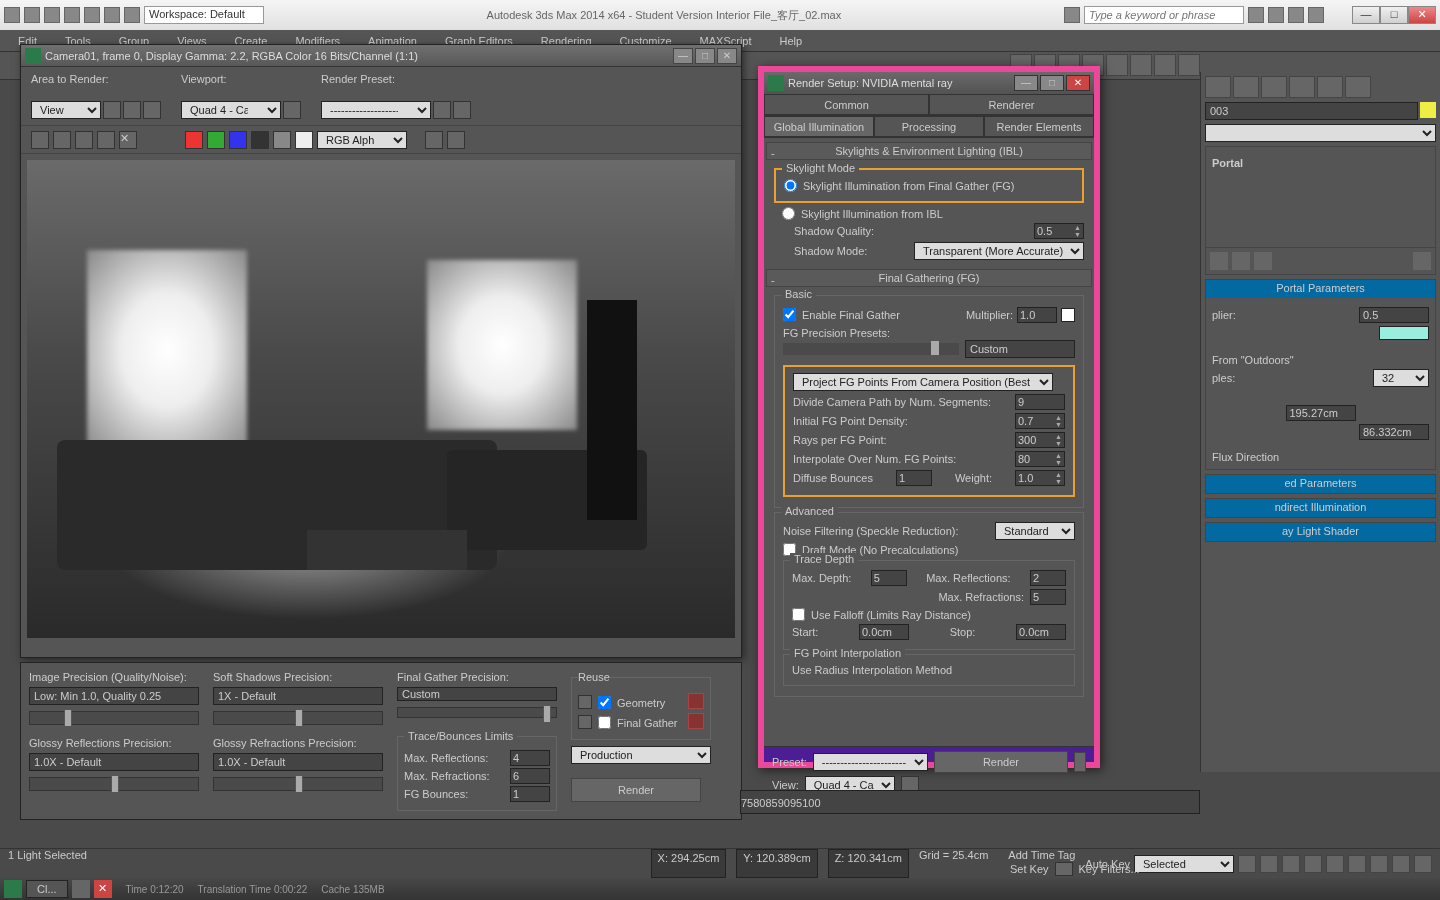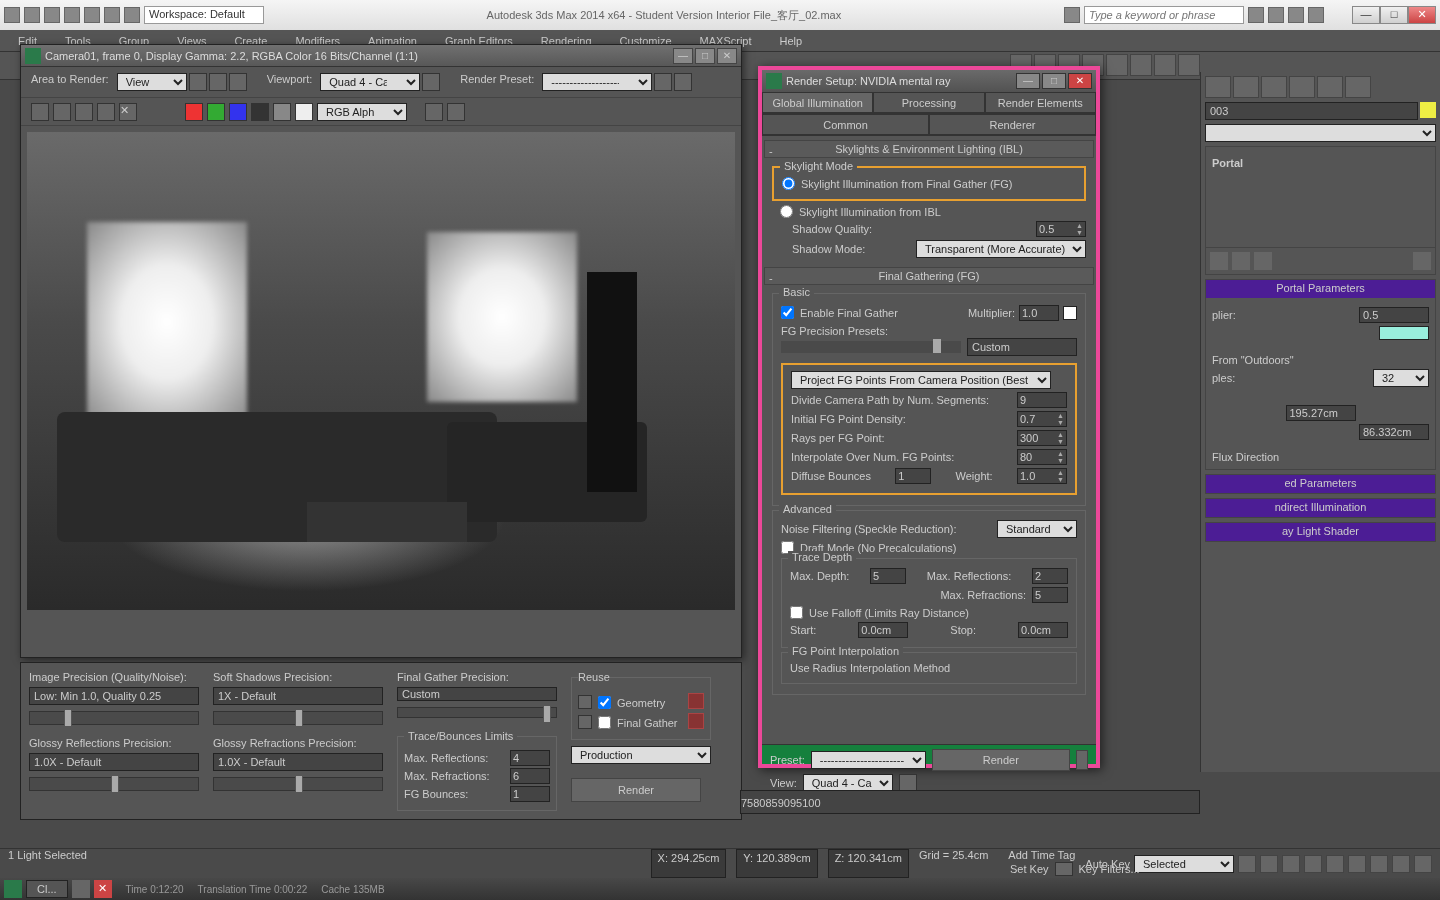--- a/index.html
+++ b/index.html
@@ -15,21 +15,21 @@
 .menubar{height:22px;background:#555;display:flex;align-items:center;padding:0 10px;gap:12px;border-bottom:1px solid #333}
 .menubar span{color:#ccc;padding:2px 8px;cursor:pointer}
 .toolbar2{height:28px;background:#555;border-bottom:1px solid #333;position:relative}
 .toolbar2 .tbicons{position:absolute;right:240px;top:2px;display:flex;gap:2px}
 .toolbar2 .tbicons .ico{width:22px;height:22px;background:#666;border:1px solid #444}
 .render-window{position:absolute;left:20px;top:44px;width:722px;height:614px;background:#555;border:1px solid #222;box-shadow:2px 2px 8px rgba(0,0,0,0.5)}
 .rw-titlebar{height:22px;background:linear-gradient(#707070,#585858);display:flex;align-items:center;padding:0 4px;border-bottom:1px solid #333}
 .rw-titlebar .ttl{flex:1;color:#ddd;padding-left:4px;font-size:11px}
 .rw-titlebar .wbtn{width:20px;height:16px;background:#888;border:1px solid #444;margin-left:2px;text-align:center;line-height:13px;font-size:10px}
 .rw-controls{padding:6px 10px;background:#555;display:flex;gap:20px;border-bottom:1px solid #444}
-.rw-col{display:flex;flex-direction:row;gap:8px}
+.rw-col{display:flex;flex-direction:column;gap:16px}
 .rw-col label{color:#ccc;font-size:11px}
 .rw-sel{background:#ddd;border:1px solid #222;color:#222;height:18px;padding:0 16px 0 4px}
 .rw-iconrow{height:28px;padding:2px 10px;display:flex;align-items:center;gap:4px;background:#555;border-bottom:1px solid #444}
 .rw-iconrow .sq{width:18px;height:18px;border:1px solid #333}
 .rw-iconrow .gap{width:40px}
 .rw-render{margin:6px;height:478px;background:#1a1a1a;position:relative;overflow:hidden}
 .render-scene{position:absolute;inset:0;background:linear-gradient(180deg,#6a6a6a 0%,#4a4a4a 40%,#2a2a2a 100%)}
 .window-light{position:absolute;background:radial-gradient(ellipse at center,#fff 0%,#eee 40%,#888 100%);filter:blur(2px)}
 .wl1{left:60px;top:90px;width:160px;height:200px}
 .wl2{left:400px;top:100px;width:150px;height:170px}
@@ -45,21 +45,21 @@
 .bp-slider{height:14px;background:#4a4a4a;border:1px solid #333;position:relative;margin:2px 0 8px 0}
 .bp-slider .thumb{position:absolute;top:-3px;width:8px;height:18px;background:#aaa;border:1px solid #555}
 .bp-fieldset{border:1px solid #666;padding:6px;width:160px}
 .bp-fieldset legend{color:#ccc;font-size:11px;padding:0 4px}
 .bp-row{display:flex;justify-content:space-between;align-items:center;margin:2px 0}
 .bp-spin{width:40px;height:16px;background:#444;border:1px solid #222;color:#ccc;text-align:left;padding:0 2px}
 .bp-reuse{border:1px solid #666;padding:6px;width:140px}
 .bp-reuse .rrow{display:flex;align-items:flex-end;gap:6px;margin:4px 0}
 .bp-reuse .xbtn{width:16px;height:16px;background:#833;border:1px solid #a44;margin-left:auto}
 .bp-renderbtn{width:130px;height:24px;background:#666;border:1px solid #444;margin-top:8px;color:#ccc}
-.rsetup{position:absolute;left:758px;top:66px;width:342px;height:702px;background:#15803d;border:4px solid #ec4899;box-shadow:2px 2px 10px rgba(0,0,0,0.6)}
+.rsetup{position:absolute;left:758px;top:66px;width:342px;height:702px;background:#4c1d95;border:6px solid #ec4899;box-shadow:2px 2px 10px rgba(0,0,0,0.6)}
 .rs-title{height:22px;background:linear-gradient(#6a6a6a,#525252);display:flex;align-items:center;padding:0 4px}
 .rs-title .t{flex:1;padding-left:4px;color:#ddd}
 .rs-title .wb{width:24px;height:16px;border:1px solid #333;margin-left:2px;text-align:center;line-height:13px;font-size:10px}
 .rs-title .wb.min{background:#888}
 .rs-title .wb.max{background:#888}
 .rs-title .wb.cls{background:#c44;color:#fff}
 .rs-tabs{display:flex;height:22px;background:#4a4a4a;border-bottom:1px solid #333}
 .rs-tabs .tab{flex:1;text-align:center;line-height:20px;border:1px solid #333;background:#555;color:#ccc;font-size:11px}
 .rs-tabs .tab.active{background:#666}
 .rs-body{height:608px;overflow:hidden;padding:2px;background:#555}
@@ -84,21 +84,21 @@
 .rs-footer{height:48px;border-top:1px solid #333;padding:4px 8px;display:flex;flex-direction:column;gap:3px}
 .rs-footer .frow{display:flex;align-items:center;gap:6px}
 .rs-footer .rbtn{width:160px;height:22px;background:#666;border:1px solid #444;color:#ccc;margin-left:auto}
 .right-panel{position:absolute;right:0;top:72px;width:240px;height:700px;background:#555;border-left:1px solid #333;padding:4px}
 .rp-tabs{display:flex;gap:2px;margin-bottom:4px}
 .rp-tabs .t{width:26px;height:22px;background:#666;border:1px solid #444}
 .rp-name{display:flex;gap:2px;margin:4px 0}
 .rp-name input{flex:1;height:18px;background:#444;border:1px solid #222;color:#ccc;padding:0 4px}
 .rp-name .sq{width:16px;height:16px;background:#ee4}
 .rp-rollout{border:1px solid #444;margin:4px 0}
-.rp-rhead{height:18px;background:#4c1d95;text-align:center;line-height:16px;color:#ccc;font-size:11px}
+.rp-rhead{height:18px;background:#0369a1;text-align:center;line-height:16px;color:#ccc;font-size:11px}
 .rp-rbody{padding:6px;min-height:80px;background:#555}
 .rp-spin{width:70px;height:16px;background:#444;border:1px solid #222;color:#ccc;padding:0 3px}
 .rp-swatch{width:50px;height:14px;background:#9ed;border:1px solid #222}
 .statusbar{position:absolute;left:0;bottom:22px;right:0;height:30px;background:#4a4a4a;border-top:1px solid #333;display:flex;padding:0 8px;gap:10px;color:#aaa;font-size:10px}
 .statusbar .coord{background:#3a3a3a;padding:2px 6px;border:1px solid #222}
 .statusbar .right{margin-left:auto;display:flex;gap:4px;align-items:center}
 .statusbar .playctrl{width:18px;height:18px;background:#666;border:1px solid #444}
 .taskbar{position:absolute;left:0;bottom:0;right:0;height:22px;background:linear-gradient(#484848,#333);display:flex;align-items:center;padding:0 4px;gap:4px}
 .taskbar .tbtn{height:18px;padding:0 10px;background:#555;border:1px solid #222;color:#ccc;line-height:16px}
 .taskbar .info{color:#999;font-size:10px;margin-left:10px}
@@ -295,27 +295,27 @@
 
 <div class="rsetup">
   <div class="rs-title">
     <div style="width:16px;height:16px;background:#2a7a4a"></div>
     <div class="t">Render Setup: NVIDIA mental ray</div>
     <div class="wb min">—</div>
     <div class="wb max">□</div>
     <div class="wb cls">✕</div>
   </div>
   <div class="rs-tabs">
+    <div class="tab">Common</div>
+    <div class="tab">Renderer</div>
+  </div>
+  <div class="rs-tabs">
     <div class="tab active">Global Illumination</div>
     <div class="tab">Processing</div>
     <div class="tab">Render Elements</div>
-  </div>
-  <div class="rs-tabs">
-    <div class="tab">Common</div>
-    <div class="tab">Renderer</div>
   </div>
   <div class="rs-body">
     <div class="rs-rollout">
       <div class="rs-rhead"><span class="pm">-</span><span>Skylights &amp; Environment Lighting (IBL)</span></div>
       <div class="rs-rbody">
         <div class="rs-group highlight">
           <legend>Skylight Mode</legend>
           <div class="rs-radio">
               <input type="radio" checked="" style="">
               <span>Skylight Illumination from Final Gather (FG)</span>

